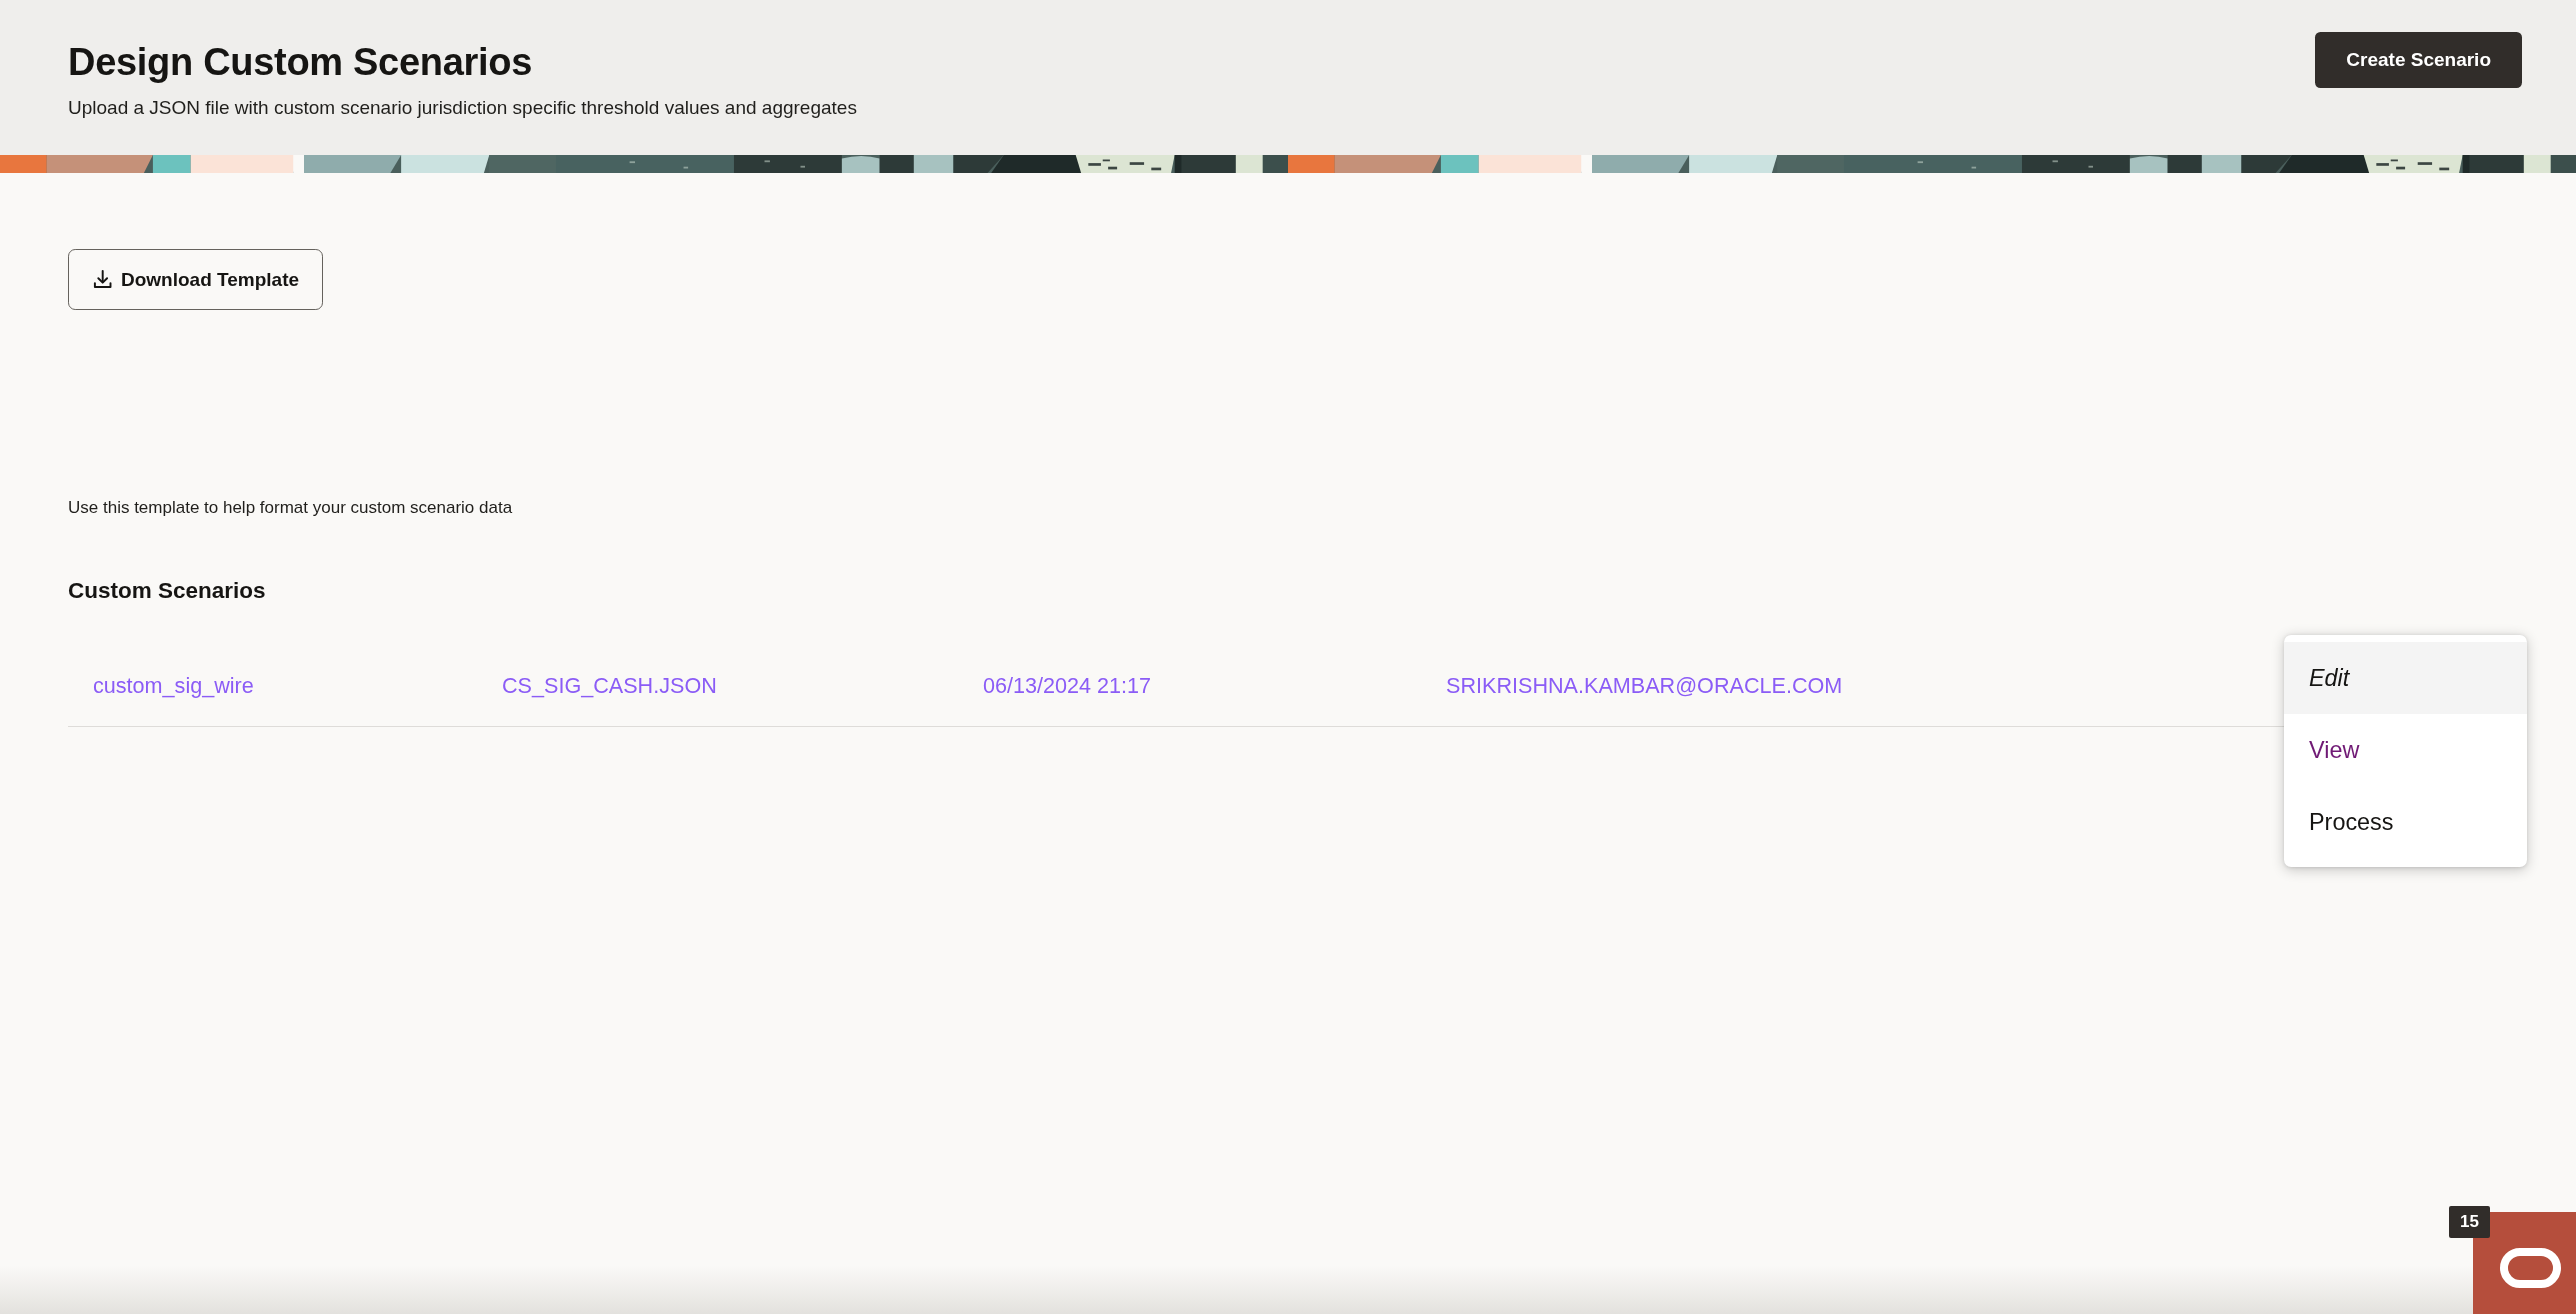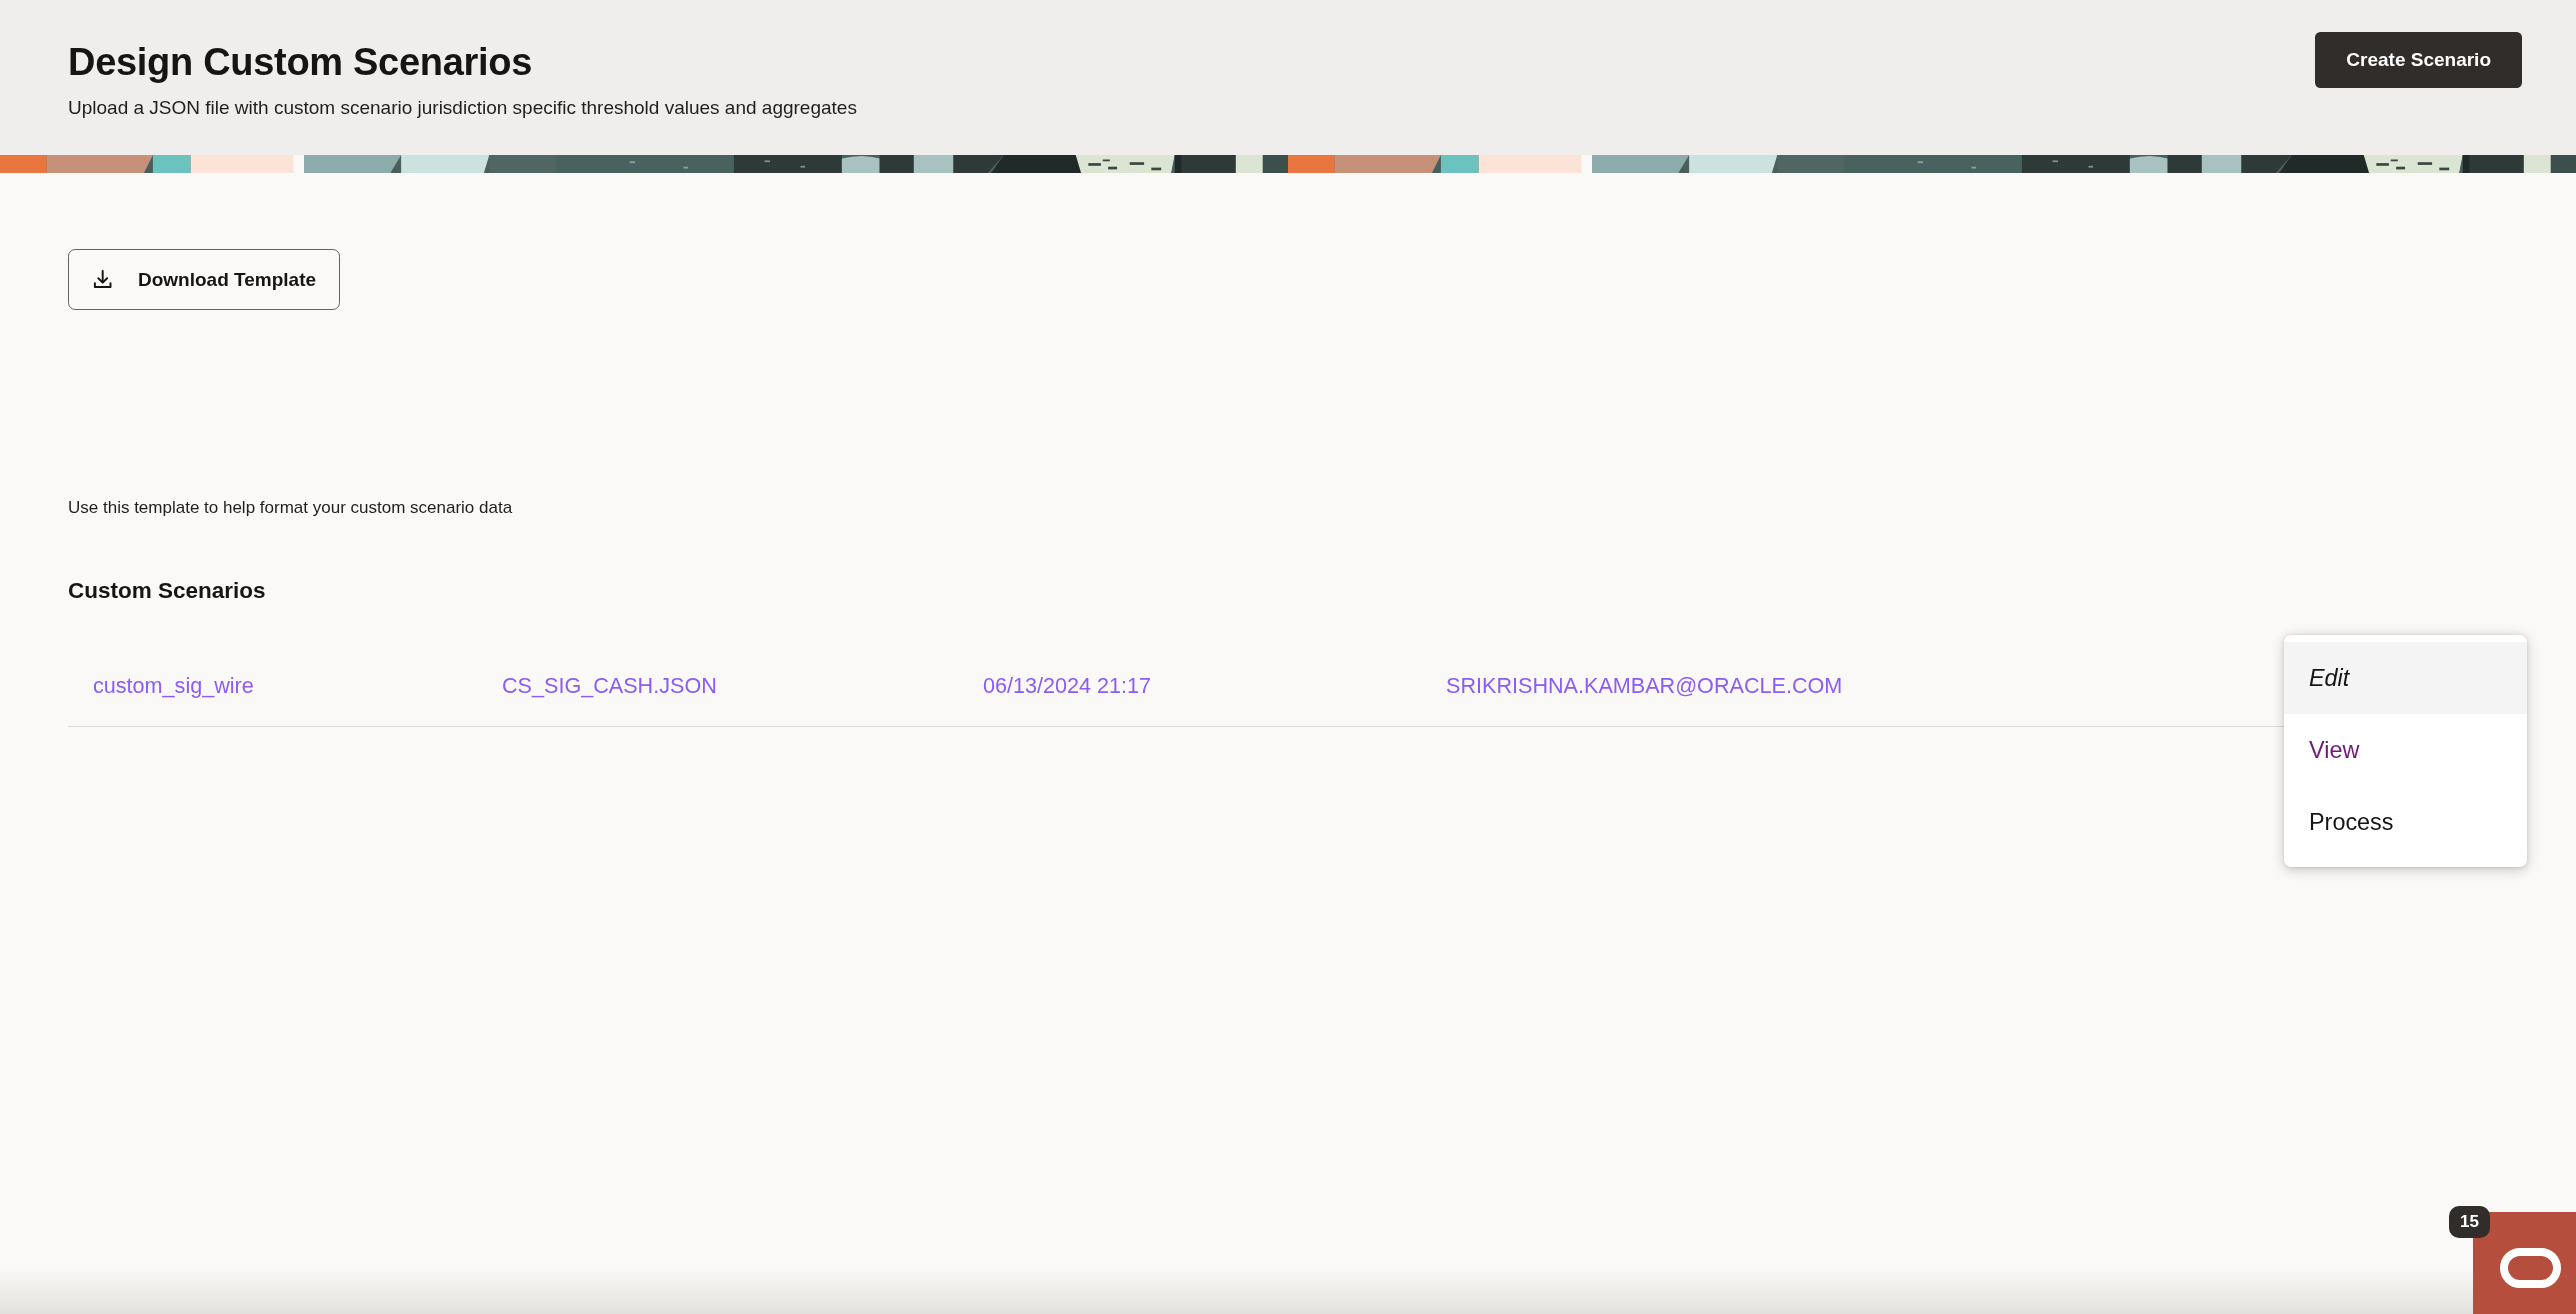--- a/index.html
+++ b/index.html
@@ -96,21 +96,21 @@
     background: transparent;
     border: 1.3px solid #65625D;
     border-radius: 7.2px;
     font-family: "Liberation Sans", sans-serif;
     font-size: 19px;
     font-weight: bold;
     color: #161513;
     cursor: pointer;
     display: flex;
     align-items: center;
-    gap: 24px;
+    gap: 7px;
     white-space: nowrap;
   }
 
   .download-icon { width: 23.4px; height: 23.4px; display: block; flex: none; }
 
   .template-hint {
     position: absolute;
     left: 68px;
     top: 325px;
     font-size: 17px;
@@ -259,21 +259,21 @@
   }
 
   .chat-badge {
     position: absolute;
     right: 86px;
     bottom: 77px;
     min-width: 41px;
     height: 31px;
     background: #312D2A;
     color: #FFFFFF;
-    border-radius: 10px;
+    border-radius: 2px;
     font-size: 17px;
     font-weight: bold;
     display: flex;
     align-items: center;
     justify-content: center;
     padding: 16px 9px;
     z-index: 61;
   }
 </style>
 </head>

